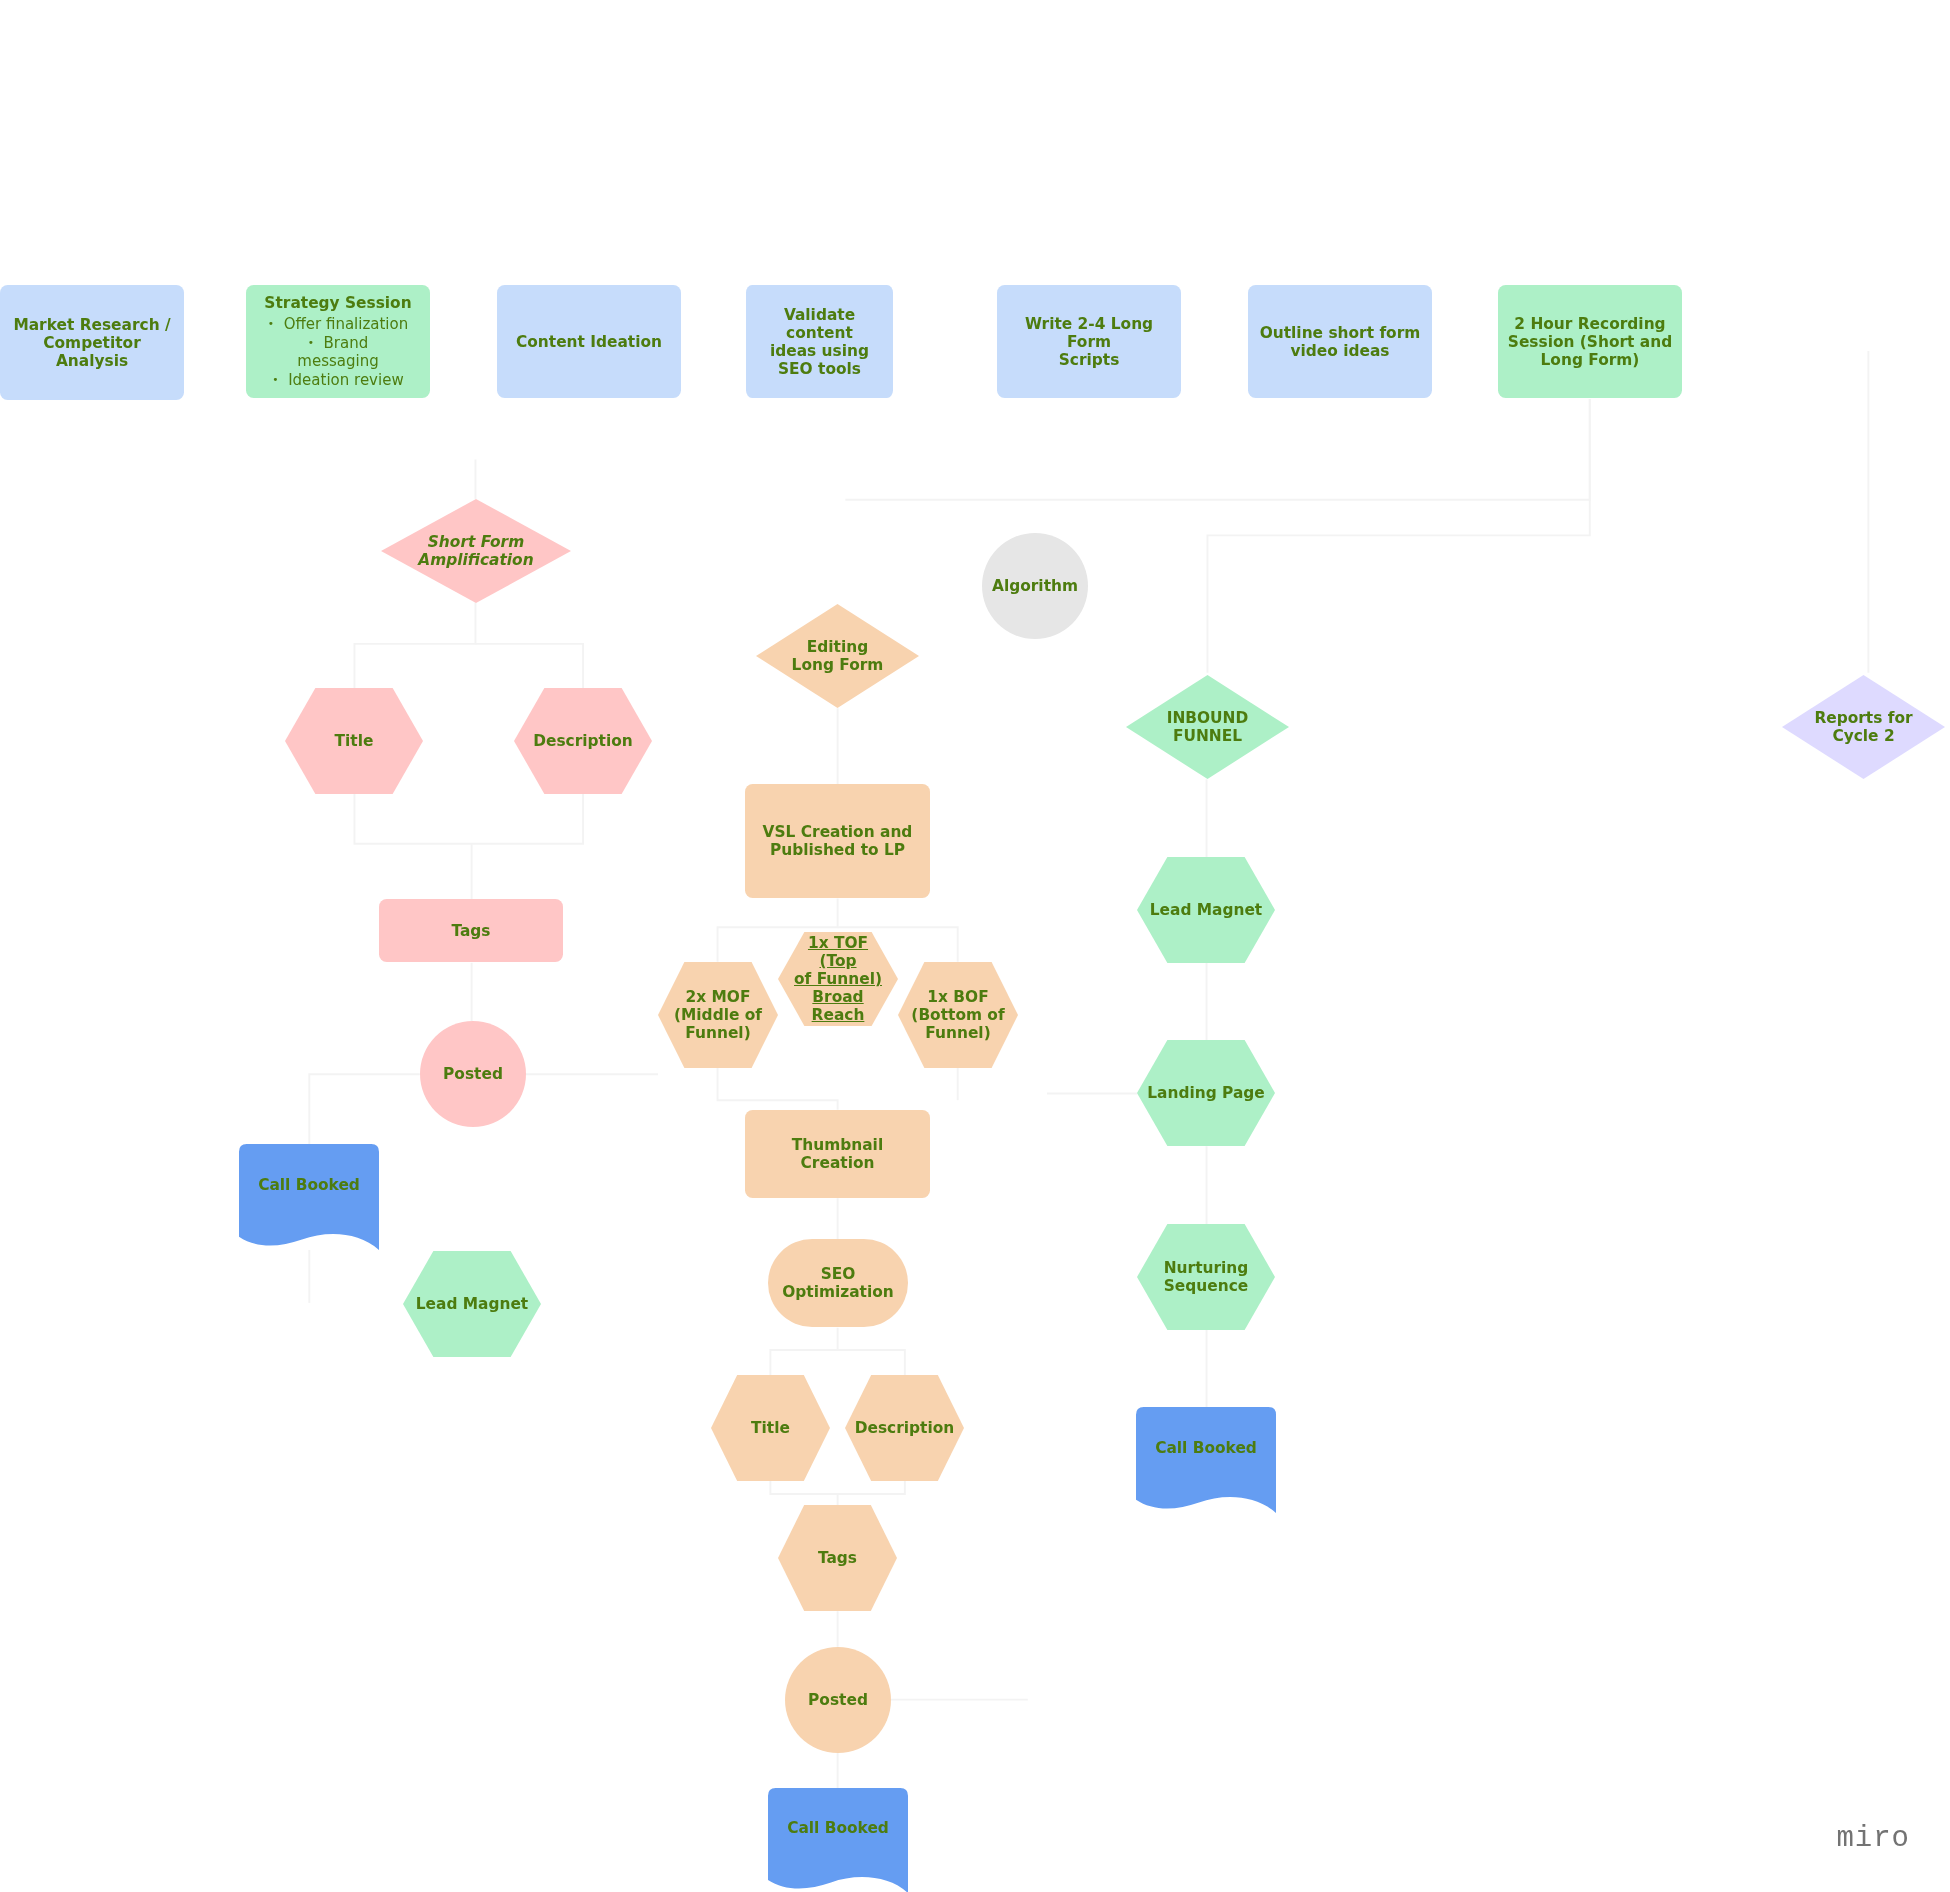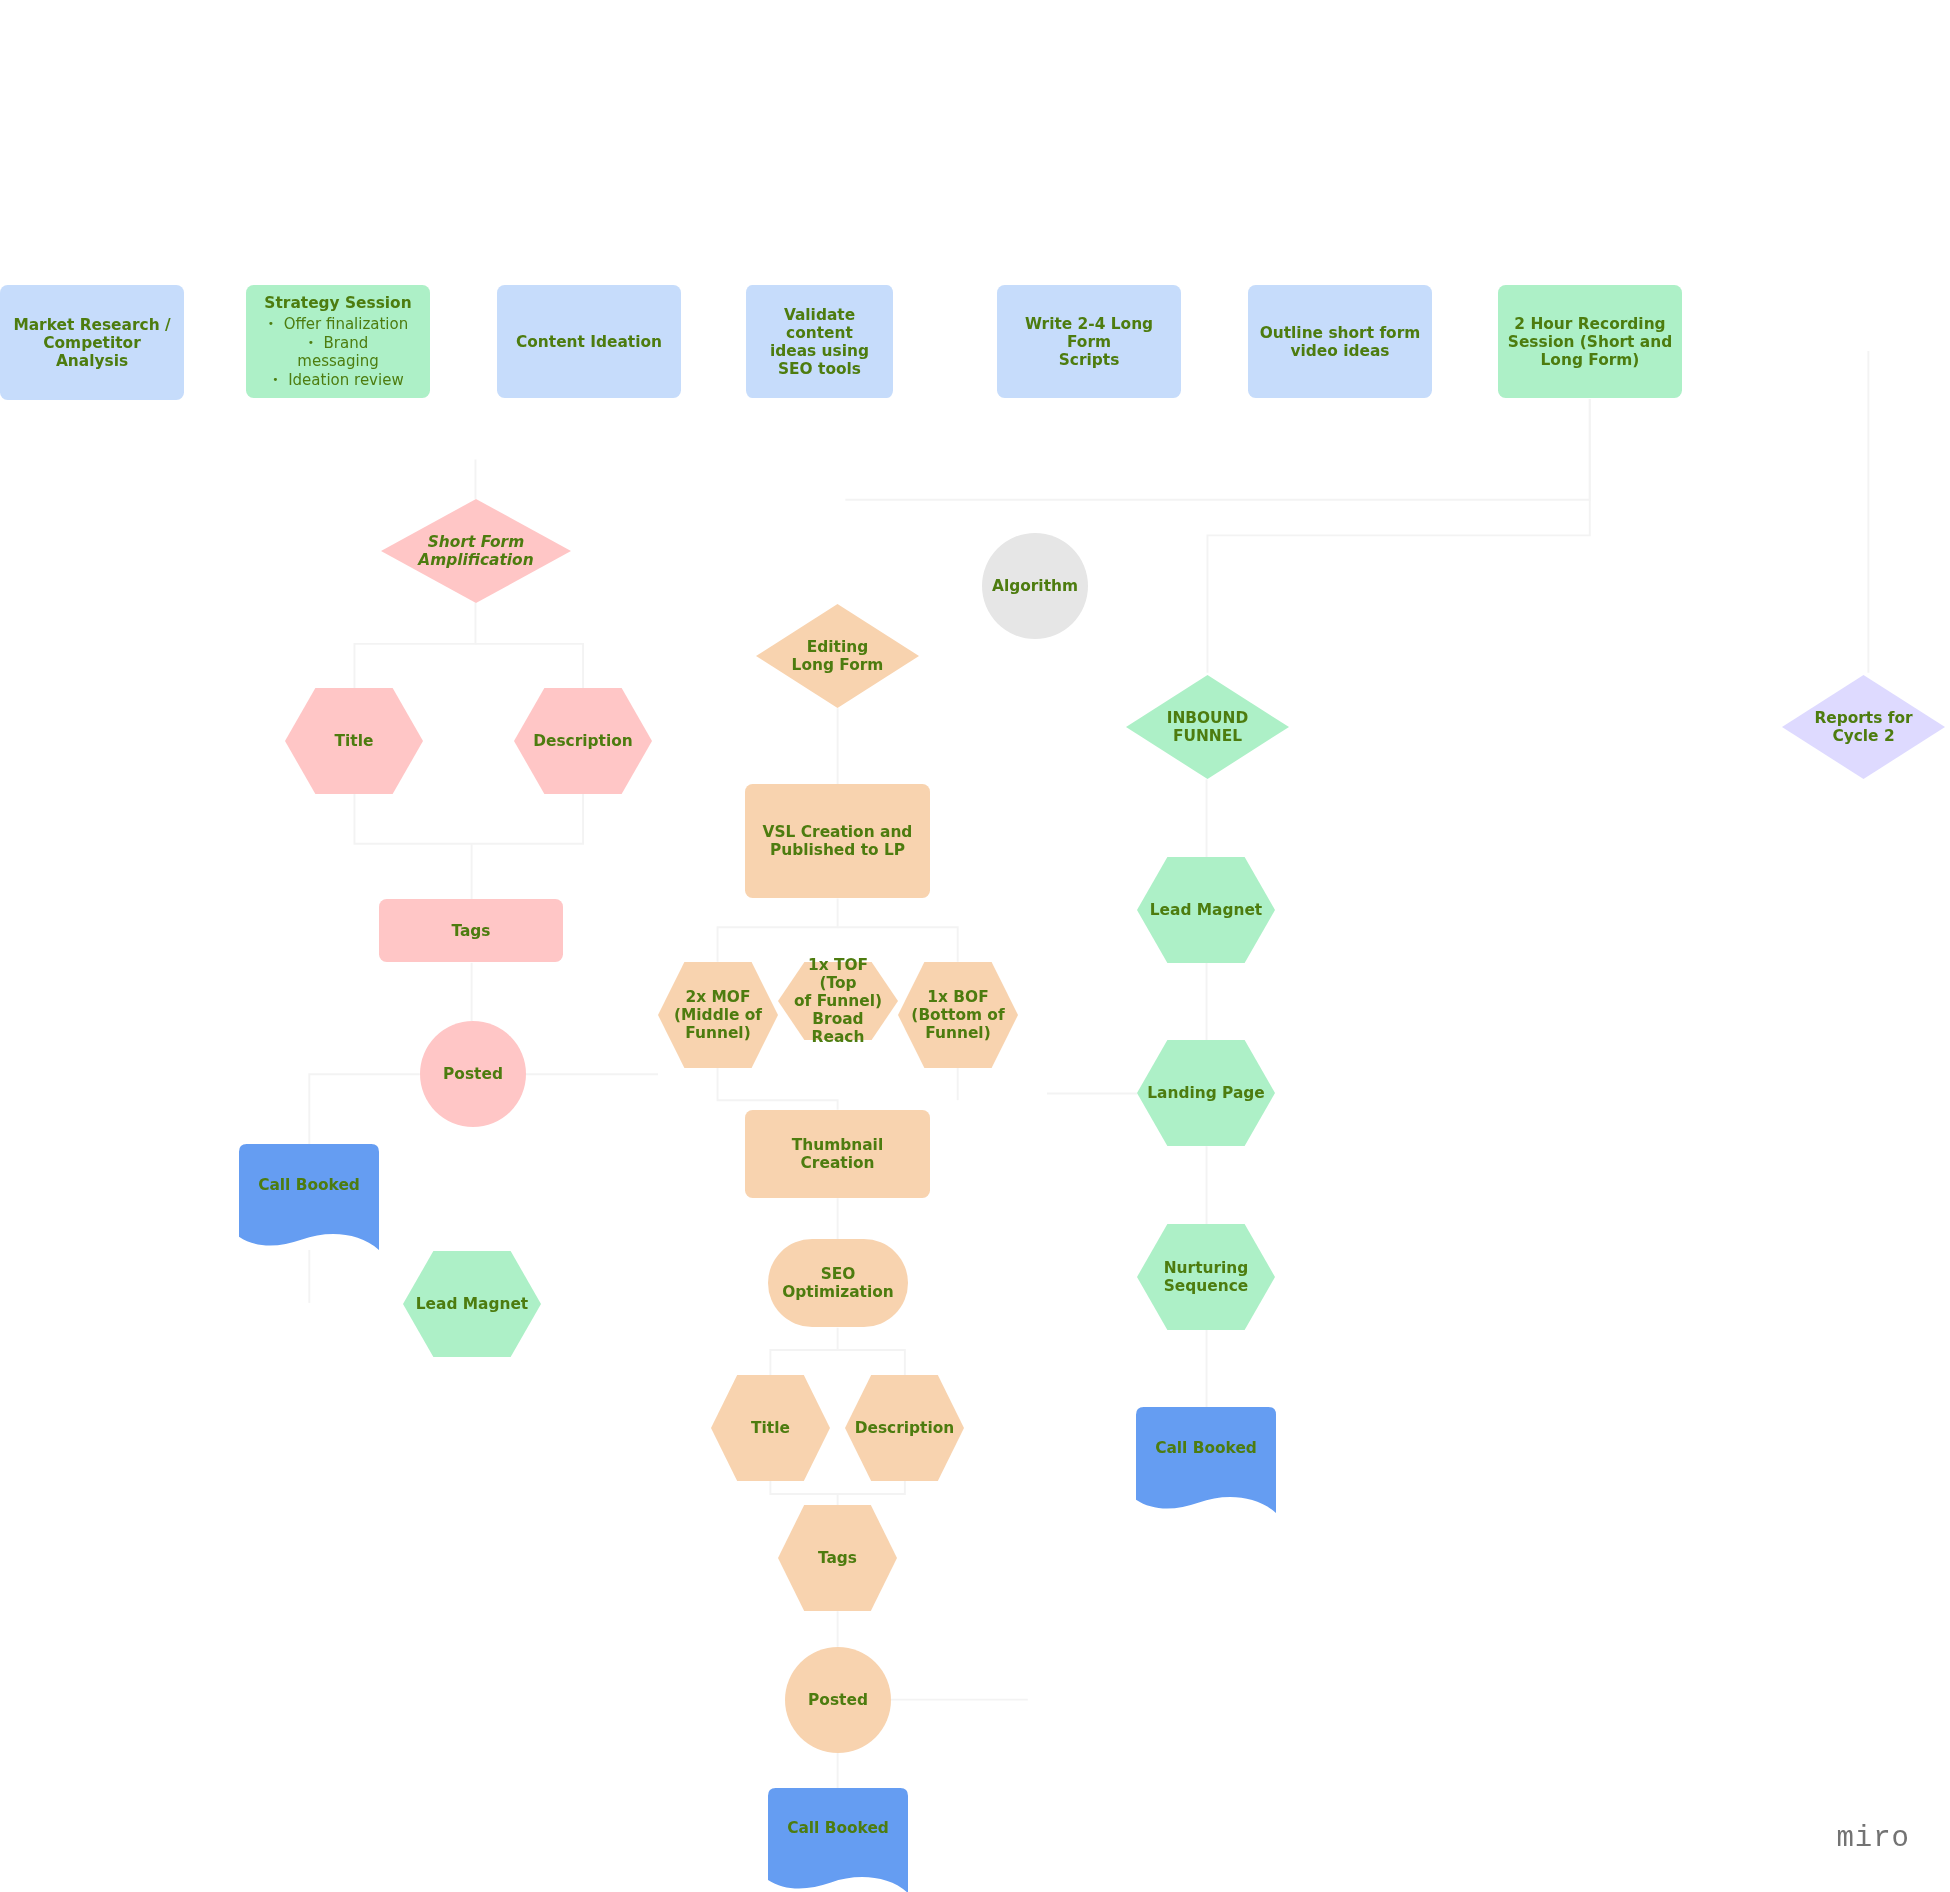--- a/index.html
+++ b/index.html
@@ -191,21 +191,21 @@
 Published to LP</div>
       </div>
       <div class="node" style="left: 658px; top: 962px; width: 120px; height: 106px;">
         <svg class="shape" viewBox="0 0 125 110" preserveAspectRatio="none" fill="#F8D3AF">
           <path d="M 27.5 0 L 97.5 0 L 125 55 L 97.5 110 L 27.5 110 L 0 55 Z"></path>
         </svg>
         <div class="label">2x MOF
 (Middle of
 Funnel)</div>
       </div>
-      <div class="node" style="left: 778px; top: 962px; width: 120px; height: 78px;">
+      <div class="node" style="left: 778px; top: 932px; width: 120px; height: 94px; text-decoration: underline;">
         <svg class="shape" viewBox="0 0 125 110" preserveAspectRatio="none" fill="#F8D3AF">
           <path d="M 27.5 0 L 97.5 0 L 125 55 L 97.5 110 L 27.5 110 L 0 55 Z"></path>
         </svg>
         <div class="label">1x TOF (Top
 of Funnel)
 Broad Reach</div>
       </div>
       <div class="node" style="left: 898px; top: 962px; width: 120px; height: 106px;">
         <svg class="shape" viewBox="0 0 125 110" preserveAspectRatio="none" fill="#F8D3AF">
           <path d="M 27.5 0 L 97.5 0 L 125 55 L 97.5 110 L 27.5 110 L 0 55 Z"></path>

